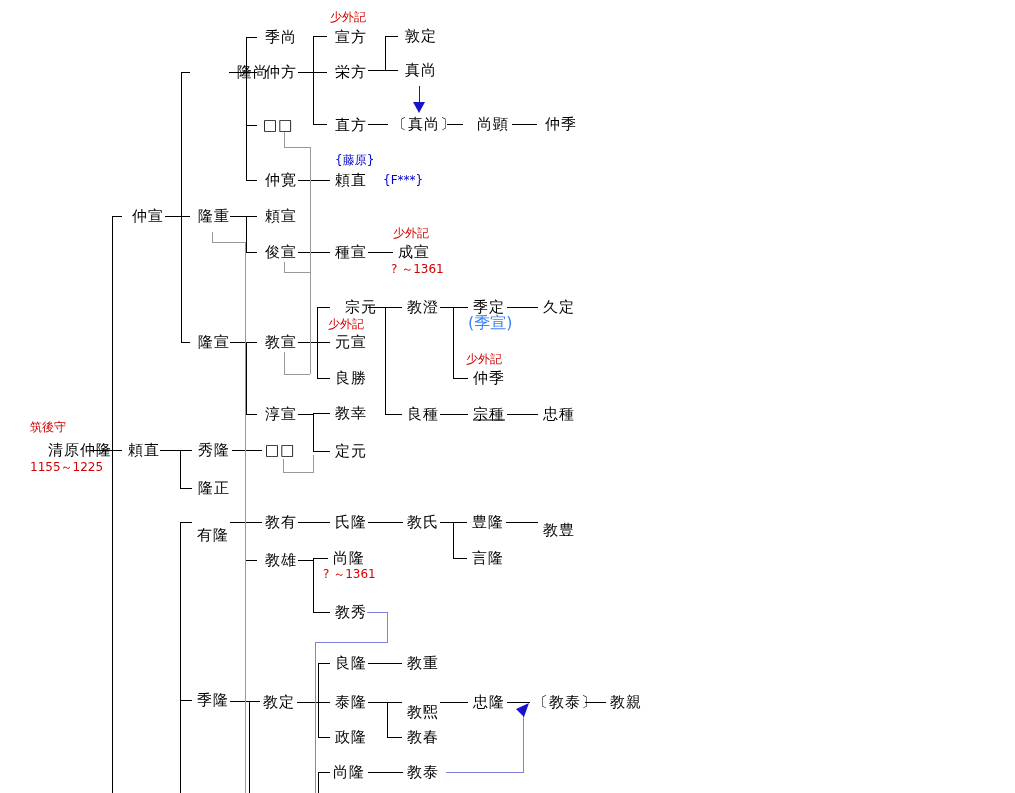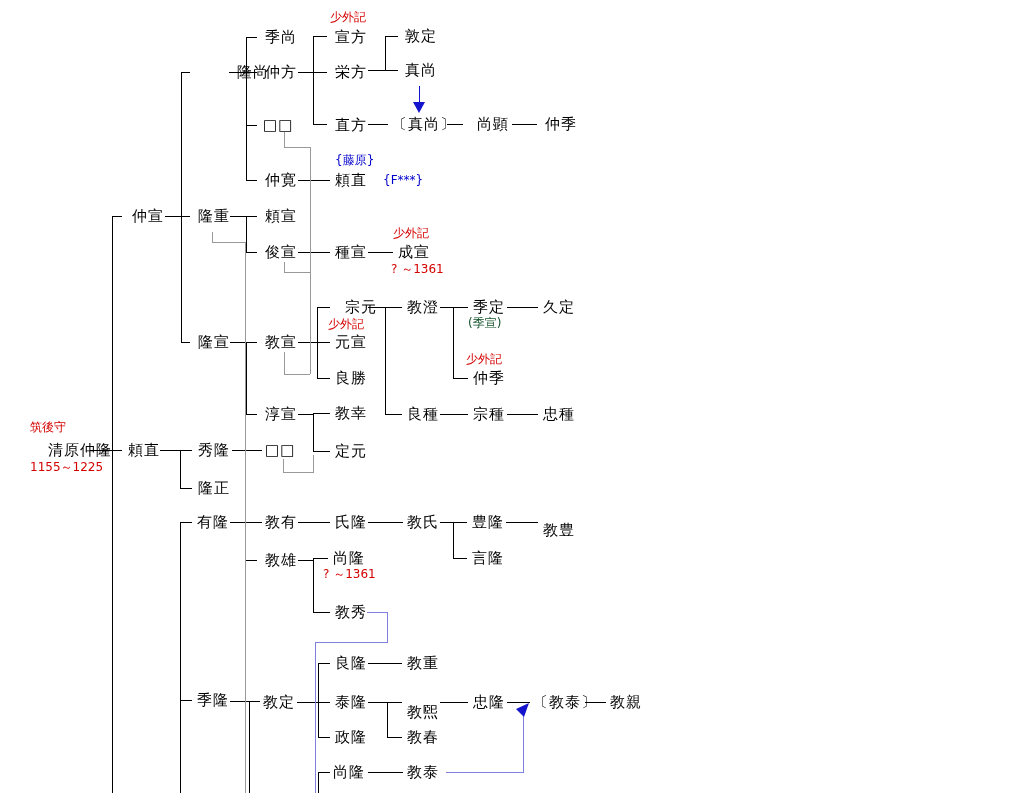--- a/index.html
+++ b/index.html
@@ -3,21 +3,21 @@
 <meta charset="utf-8">
 <style>
   html,body{margin:0;padding:0;background:#ffffff;}
   #stage{position:relative;width:1015px;height:793px;background:#ffffff;overflow:hidden;}
   #stage svg{position:absolute;left:0;top:0;}
   .lbl{position:absolute;transform:translateY(-50%);white-space:pre;
        font-family:"DejaVu Sans","Liberation Sans",sans-serif;line-height:1;}
   .p{font-size:15px;color:#000000;letter-spacing:1px;}
   .r{font-size:12px;color:#d40000;}
   .b{font-size:12px;color:#0000cc;}
-  .s{font-size:12px;color:#14532d;}
+  .s{font-size:16px;color:#3b82f6;}
 </style>
 </head>
 <body>
 
 <div id="stage">
     <svg width="1015" height="793" viewBox="0 0 1015 793">
       <polyline points="90,450 112,450" fill="none" stroke="#000000" stroke-width="1" shape-rendering="crispEdges"></polyline>
       <polyline points="112,216 112,793" fill="none" stroke="#000000" stroke-width="1" shape-rendering="crispEdges"></polyline>
       <polyline points="112,216 122,216" fill="none" stroke="#000000" stroke-width="1" shape-rendering="crispEdges"></polyline>
       <polyline points="112,450 122,450" fill="none" stroke="#000000" stroke-width="1" shape-rendering="crispEdges"></polyline>
@@ -149,31 +149,31 @@
     <div class="lbl p" style="left: 198px; top: 342px;">隆宣</div>
     <div class="lbl p" style="left: 265px; top: 342px;">教宣</div>
     <div class="lbl p" style="left: 345px; top: 307px;">宗元</div>
     <div class="lbl p" style="left: 335px; top: 342px;">元宣</div>
     <div class="lbl p" style="left: 335px; top: 378px;">良勝</div>
     <div class="lbl p" style="left: 407px; top: 307px;">教澄</div>
     <div class="lbl p" style="left: 473px; top: 307px;">季定</div>
     <div class="lbl p" style="left: 543px; top: 307px;">久定</div>
     <div class="lbl p" style="left: 473px; top: 378px;">仲季</div>
     <div class="lbl p" style="left: 407px; top: 414px;">良種</div>
-    <div class="lbl p" style="left: 473px; top: 414px;">宗種</div>
+    <div class="lbl p" style="left: 473px; top: 414px; text-decoration: underline;">宗種</div>
     <div class="lbl p" style="left: 543px; top: 414px;">忠種</div>
     <div class="lbl p" style="left: 265px; top: 414px;">淳宣</div>
     <div class="lbl p" style="left: 335px; top: 413px;">教幸</div>
     <div class="lbl p" style="left: 335px; top: 451px;">定元</div>
     <div class="lbl p" style="left: 28px; top: 450px; margin-left: 20px;">清原仲隆</div>
     <div class="lbl p" style="left: 128px; top: 450px;">頼直</div>
     <div class="lbl p" style="left: 198px; top: 450px;">秀隆</div>
     <div class="lbl p" style="left: 198px; top: 488px;">隆正</div>
     <div class="lbl p" style="left: 265px; top: 450px;">□□</div>
-    <div class="lbl p" style="left: 197px; top: 522px; font-family: Liberation Serif, serif;">有隆</div>
+    <div class="lbl p" style="left: 197px; top: 535px; font-family: Liberation Serif, serif;">有隆</div>
     <div class="lbl p" style="left: 265px; top: 522px;">教有</div>
     <div class="lbl p" style="left: 265px; top: 560px;">教雄</div>
     <div class="lbl p" style="left: 335px; top: 522px;">氏隆</div>
     <div class="lbl p" style="left: 407px; top: 522px;">教氏</div>
     <div class="lbl p" style="left: 472px; top: 522px;">豊隆</div>
     <div class="lbl p" style="left: 543px; top: 522px; margin-top: 8px;">教豊</div>
     <div class="lbl p" style="left: 472px; top: 558px;">言隆</div>
     <div class="lbl p" style="left: 333px; top: 558px;">尚隆</div>
     <div class="lbl p" style="left: 335px; top: 612px;">教秀</div>
     <div class="lbl p" style="left: 197px; top: 700px;">季隆</div>

